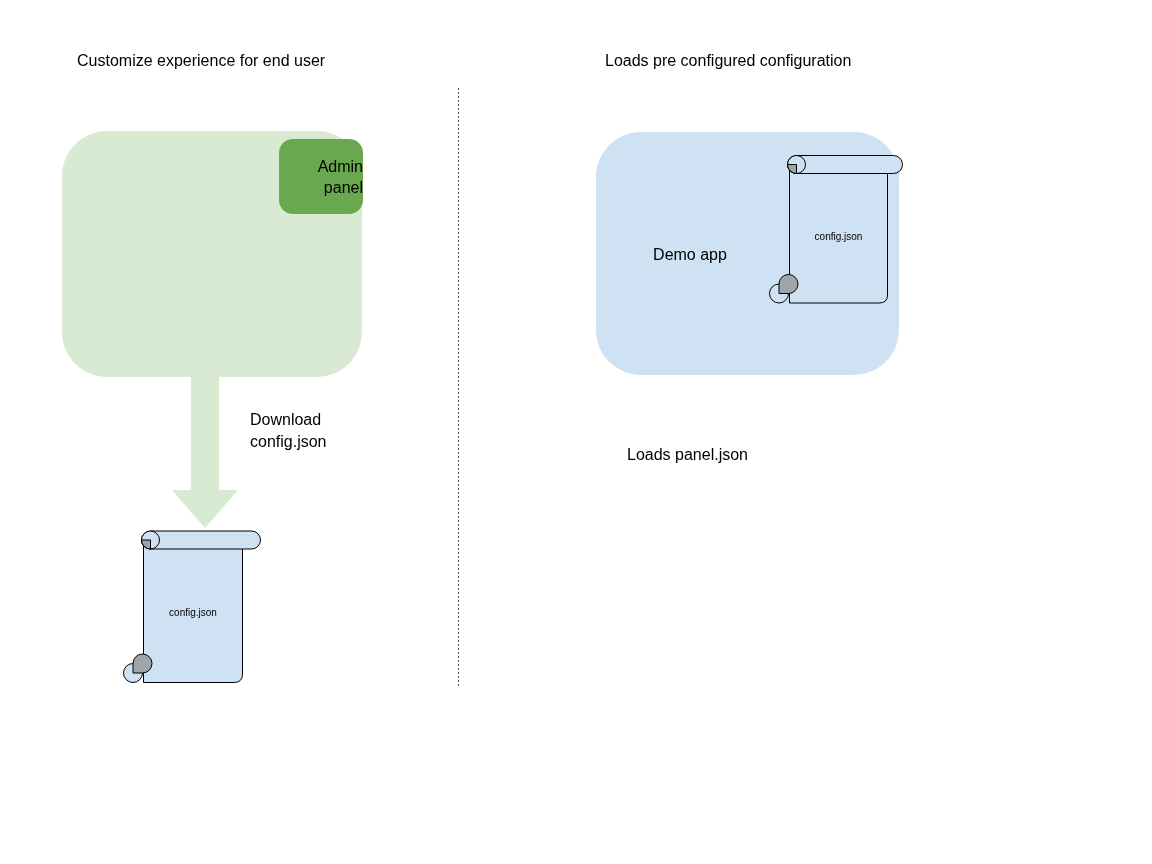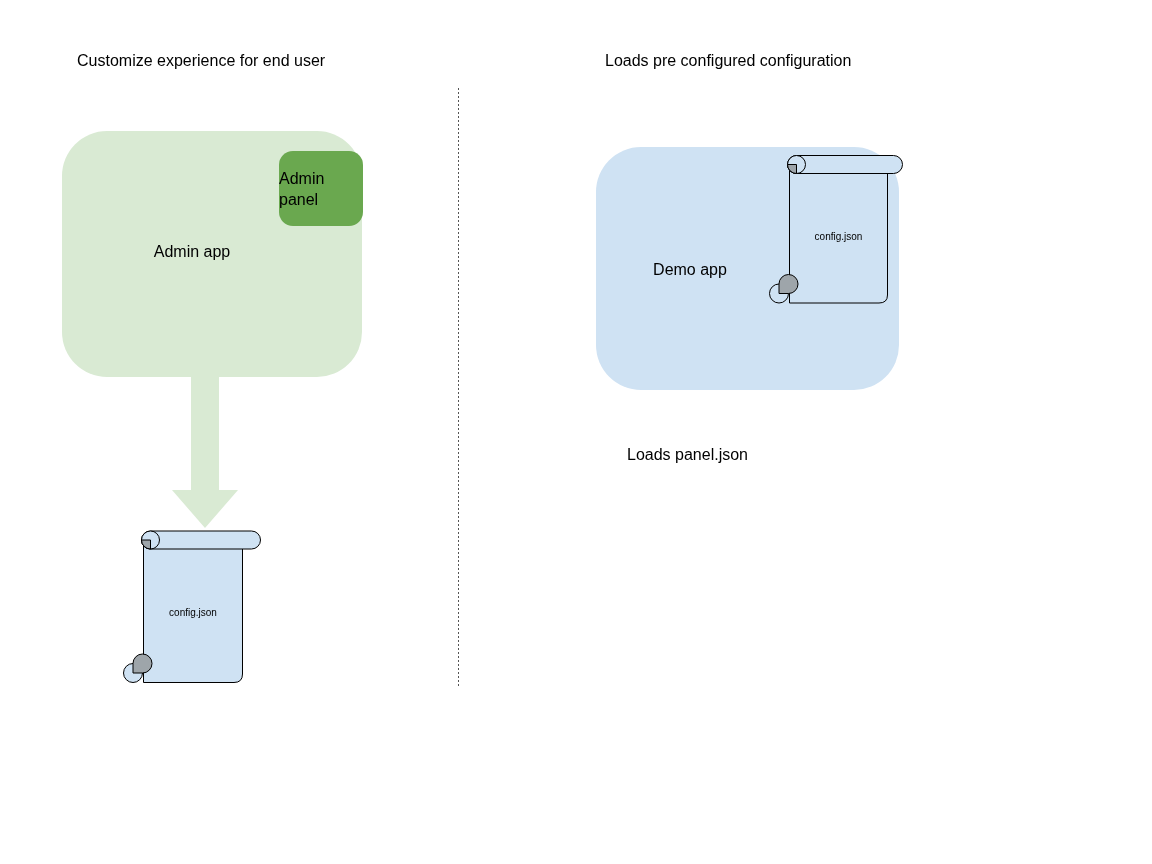--- a/index.html
+++ b/index.html
@@ -44,24 +44,23 @@
     position: absolute;
     left: 217px;
     top: 8px;
     width: 84px;
     height: 75px;
     background: #6aa84f;
     border-radius: 14px;
     display: flex;
     align-items: center;
     justify-content: center;
-    text-align: left;
+    text-align: right;
     font-size: 16px;
     line-height: 21px;
-    margin-top: 12px;
   }
   .admin-label {
     position: absolute;
     left: 0;
     top: 111px;
     width: 260px;
     text-align: center;
     font-size: 16px;
     line-height: 19px;
   }
@@ -89,21 +88,21 @@
     text-align: center;
     font-size: 10px;
     line-height: 16px;
   }
   .scroll-label-left  { left: 143px; top: 605px; width: 100px; }
   .scroll-label-right { left: 789px; top: 229px; width: 99px; }
 
   .demo-box {
     position: absolute;
     left: 596px;
-    top: 147px;
+    top: 132px;
     width: 303px;
     height: 243px;
     background: #cfe2f3;
     border-radius: 45px;
   }
   .demo-label {
     position: absolute;
     left: 0;
     top: 113px;
     width: 188px;
@@ -128,26 +127,26 @@
 
   <div class="title title-right">Loads pre configured configuration</div>
   <div class="title title-left">Customize experience for end user</div>
 
   <div class="divider"></div>
 
   <div class="admin-box">
     <div class="admin-panel">
       <span>Admin panel</span>
     </div>
-    <div class="admin-label">Admin app</div>
   </div>
 
   <svg class="arrow-svg" width="70" height="152" viewBox="0 0 70 152" aria-hidden="true">
     <polygon points="19,0 47,0 47,113 66,113 33,151 0,113 19,113" fill="#d9ead3"></polygon>
   </svg>
+  <div class="arrow-label">Download config.json</div>
 
   <svg class="scroll-svg scroll-left-svg" width="142" height="156" viewBox="0 0 142 156" aria-hidden="true">
     <path d="M21.5 10 H120.5 V144 Q120.5 152.5 112 152.5 H21.5 Z" stroke="#000" stroke-width="1" fill="#cfe2f3"></path>
     <rect x="19.5" y="1" width="119" height="18" rx="9" stroke="#000" stroke-width="1" fill="#cfe2f3"></rect>
     <circle cx="28.5" cy="10" r="9" stroke="#000" stroke-width="1" fill="#cfe2f3"></circle>
     <path d="M28.5 19 A9 9 0 0 1 19.5 10 L28.5 10 Z" stroke="#000" stroke-width="1" fill="#9ea5aa"></path>
     <circle cx="11" cy="143" r="9.5" stroke="#000" stroke-width="1" fill="#cfe2f3"></circle>
     <path d="M20.5 143 A9.5 9.5 0 1 0 11 133.5 L11 143 Z" stroke="#000" stroke-width="1" fill="#9ea5aa"></path>
   </svg>
   <div class="scroll-label scroll-label-left">config.json</div>

